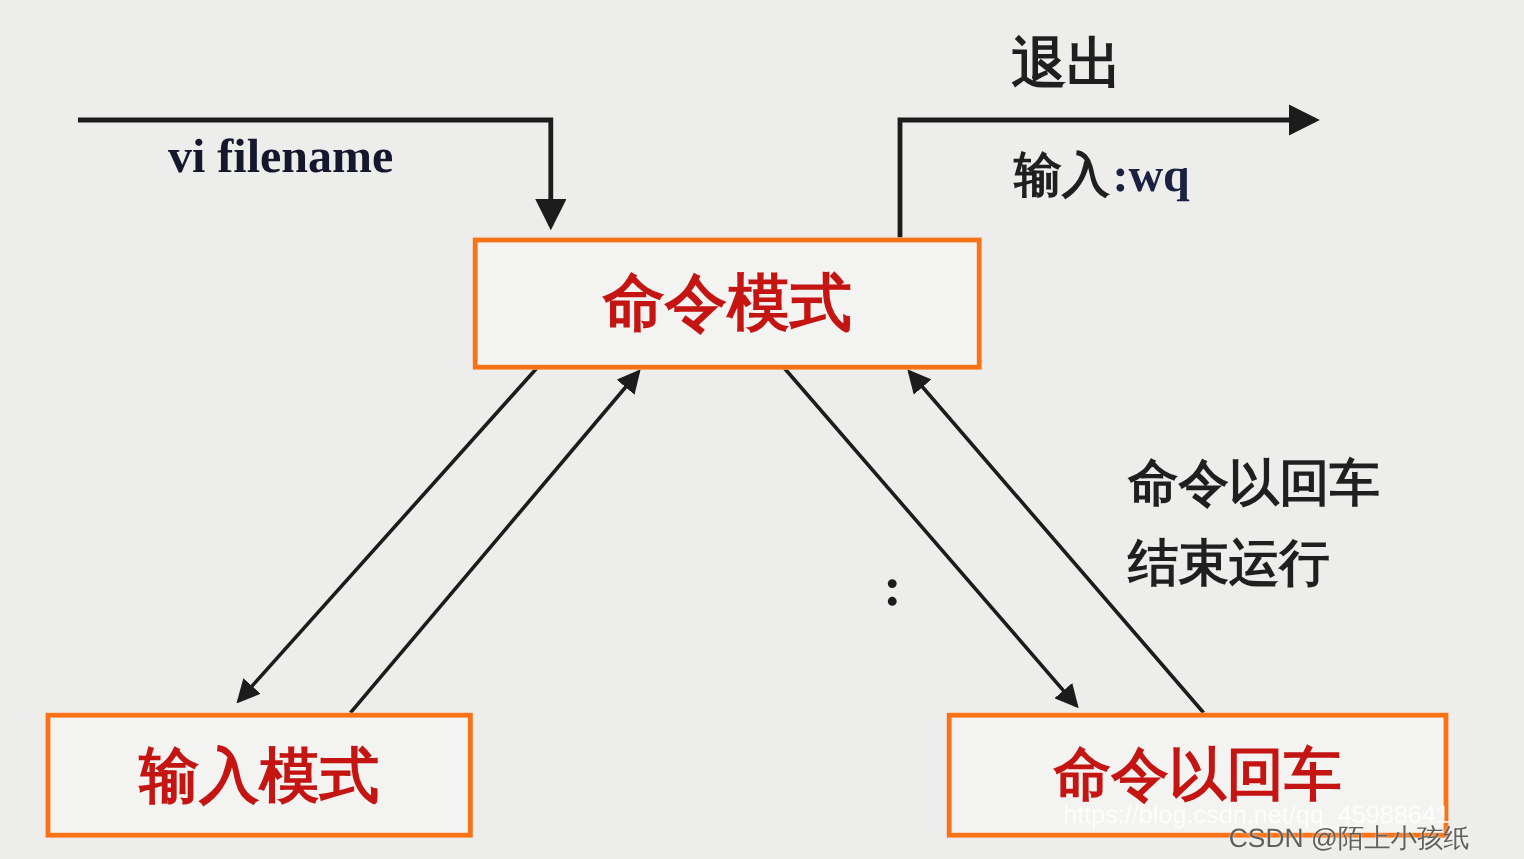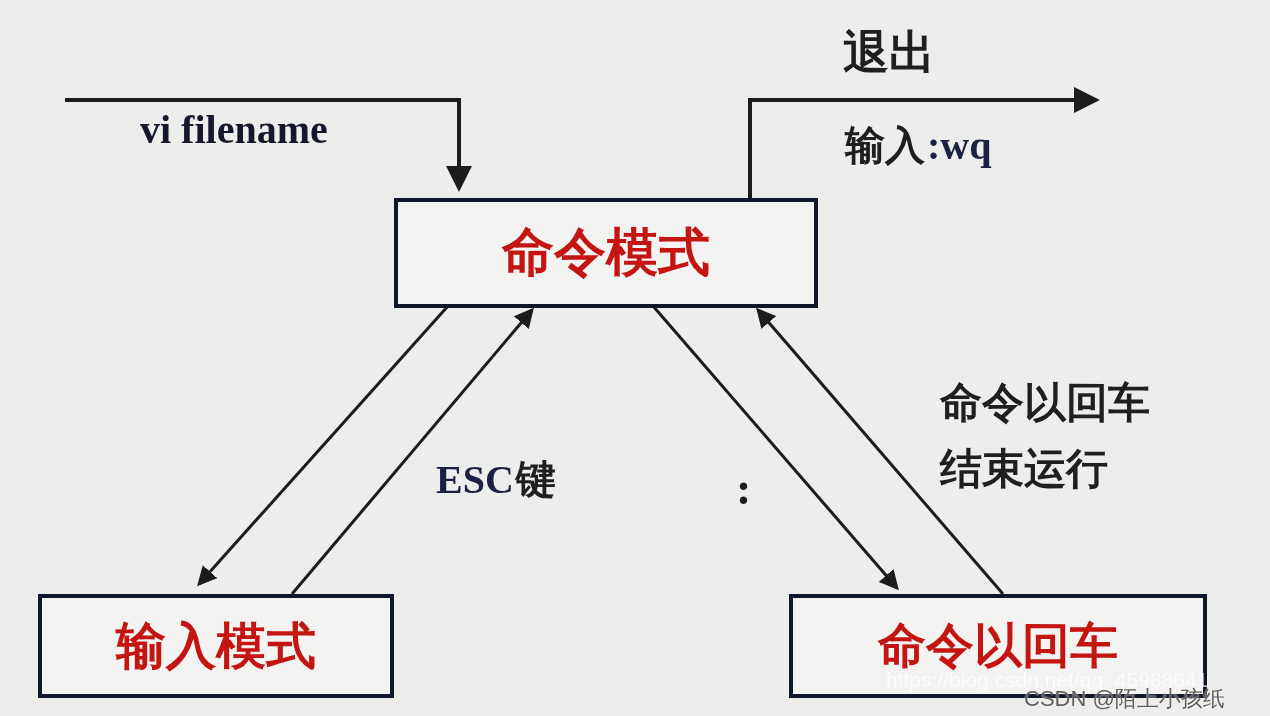--- a/index.html
+++ b/index.html
@@ -42,21 +42,21 @@
   .insert-keys{ left:63px; top:388px; font-size:40px; }
   .insert-keys .keys{ margin-left:14px; letter-spacing:12px; }
   .esc-label{ left:436px; top:452px; font-size:40px; }
   .esc-label .suffix{ margin-left:2px; }
   .colon-label{ left:736px; top:462px; font-size:46px; font-weight:700; color:#1c1c1c;
     font-family:"Liberation Serif",serif; }
   .note{ left:940px; top:370px; font-size:42px; line-height:66px; }
   .box{
     position:absolute;
     box-sizing:border-box;
-    border:4px solid #0f172a;
+    border:4px solid #f97316;
     background:#f3f3f1;
     display:flex;
     align-items:center;
     justify-content:center;
     text-align:center;
   }
   .box .mode-text{
     color:#c41512;
     font-weight:700;
     font-family:"Liberation Sans","DejaVu Sans",sans-serif;
@@ -132,23 +132,20 @@
     <span class="mode-text">命令模式</span>
   </div>
   <div class="box insert-box">
     <span class="mode-text">输入模式</span>
   </div>
   <div class="box lastline-box">
     <span class="mode-text">命令以回车</span>
   </div>
 
 
-  <div class="label esc-label">
-    <span class="latin navy">ESC</span><span class="kai suffix">键</span>
-  </div>
 
   <div class="label colon-label">:</div>
 
   <div class="label kai note">
     <div>命令以回车</div>
     <div>结束运行</div>
   </div>
 
   <div class="label wm-url">https://blog.csdn.net/qq_45988641</div>
   <div class="label wm-author">CSDN @陌上小孩纸</div>

